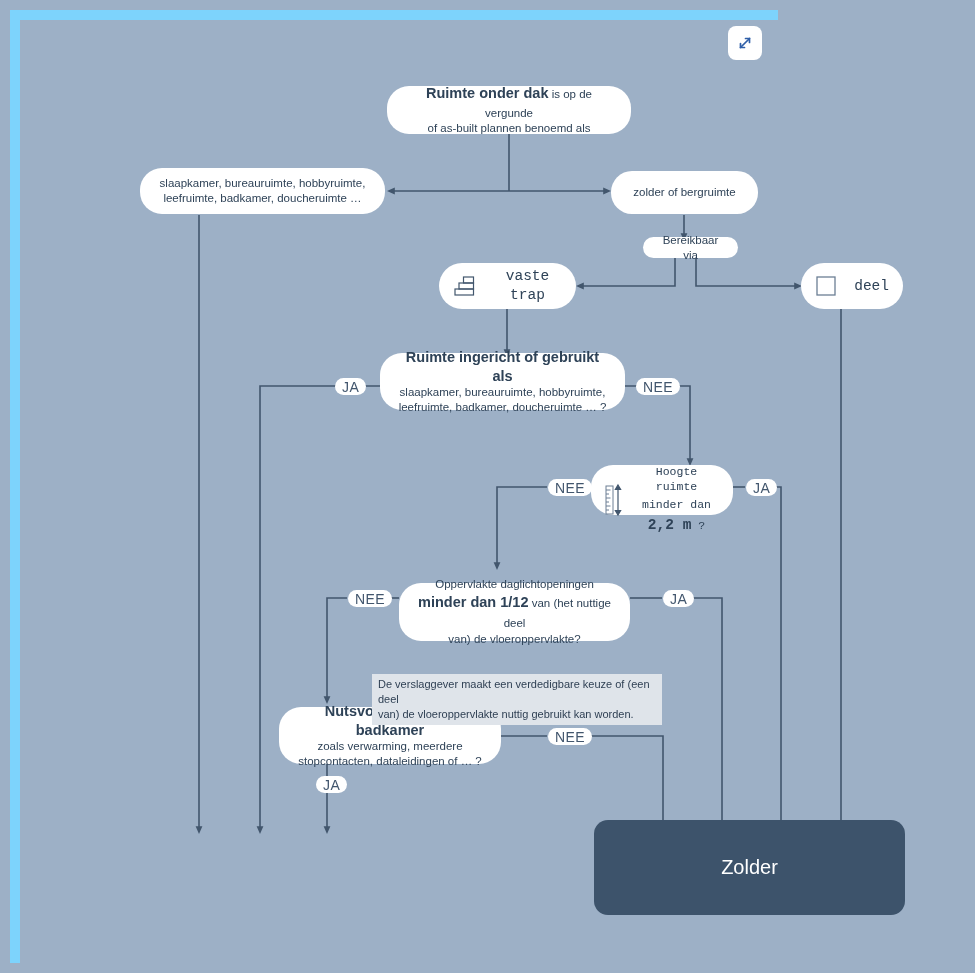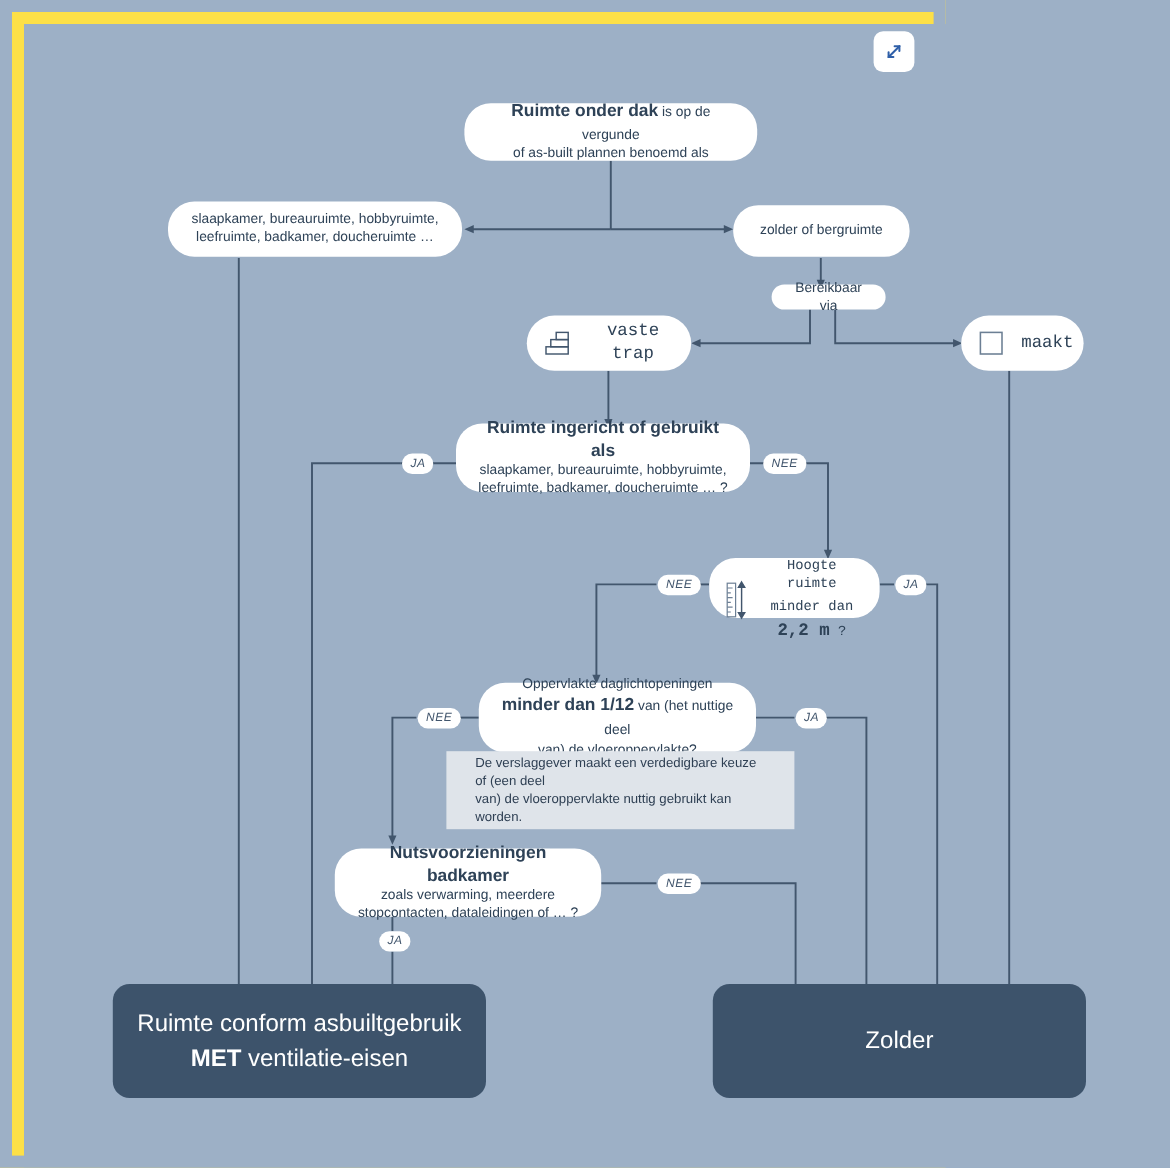--- a/index.html
+++ b/index.html
@@ -5,21 +5,21 @@
   html,body{margin:0;padding:0;}
   body{
     width:975px;height:973px;
     background:#9db0c6;
     font-family:"Liberation Sans", sans-serif;
     overflow:hidden;
   }
   #stage{
     position:relative;
     width:788px;height:973px;
-    background:#fde047;
+    background:#7dd3fc;
     box-sizing:border-box;
     border:10px solid #9db0c6;
   }
   #canvas{
     position:absolute;
     left:10px;top:10px;
     width:955px;height:953px;
     background:#9db0c6;
   }
   svg.edges{position:absolute;left:0;top:0;width:975px;height:973px;pointer-events:none;}
@@ -52,40 +52,40 @@
     line-height:1.45;
     box-sizing:border-box;
   }
 
   
   .pill{
     position:absolute;
     background:#ffffff;
     color:#42566d;
     border-radius:9px;
-    font-size:10px;
+    font-size:14px;
     letter-spacing:.4px;
     height:17px;
     display:flex;align-items:center;
     padding:0 7px;
     box-sizing:border-box;
     z-index:5;
-    font-style:italic;
   }
 
   
   .note{
     position:absolute;
     background:#dfe4ea;
     color:#2e3f53;
     font-size:11px;
     line-height:1.35;
-    padding:3px 24px;
+    padding:3px 6px;
     box-sizing:border-box;
     z-index:6;
+    margin-top:48px;
   }
 
   
   .expand-btn{
     position:absolute;
     width:34px;height:34px;
     right:16px;top:16px;
     background:#ffffff;
     border-radius:8px;
     display:flex;align-items:center;justify-content:center;
@@ -194,21 +194,21 @@
     </div>
   </div>
 
   <div class="node node-with-icon" style="left:791px;top:253px;width:102px;height:46px;border-radius:23px;">
     <div class="inner">
       <span class="icon">
         <svg width="22" height="22" viewBox="0 0 22 22">
           <rect x="2" y="2" width="18" height="18" fill="none" stroke="#6c7f94" stroke-width="1.3"></rect>
         </svg>
       </span>
-      <span class="n-main">maakt</span>
+      <span class="n-main">deel</span>
     </div>
   </div>
 
   <div class="node" style="left:370px;top:343px;width:245px;height:57px;justify-content:center;">
     <div class="inner">
       <div class="n-main t-strong">Ruimte ingericht of gebruikt als</div>
       <div class="n-sub">slaapkamer, bureauruimte, hobbyruimte,</div>
       <div class="n-sub">leefruimte, badkamer, doucheruimte … ?</div>
     </div>
   </div>
@@ -235,21 +235,21 @@
       </span>
       <span style="display:inline-block;">
         <span class="n-sub" style="display:block;">Hoogte ruimte</span>
         <span style="display:block;">
           <span class="n-sub">minder dan </span><span class="n-main t-strong">2,2 m</span><span class="n-sub"> ?</span>
         </span>
       </span>
     </div>
   </div>
 
-  <div class="node" style="left:389px;top:559px;width:231px;height:58px;">
+  <div class="node" style="left:389px;top:573px;width:231px;height:58px;">
     <div class="inner">
       <div class="n-sub">Oppervlakte daglichtopeningen</div>
       <div>
         <span class="n-main t-strong">minder dan 1/12</span><span class="n-sub"> van (het nuttige deel</span>
       </div>
       <div class="n-sub">van) de vloeroppervlakte?</div>
     </div>
   </div>
 
   <div class="note" style="left:362px;top:616px;width:290px;">
@@ -283,28 +283,20 @@
   <div class="pill" style="left:653px;top:580px;">
     <span>JA</span>
   </div>
   <div class="pill" style="left:538px;top:718px;">
     <span>NEE</span>
   </div>
   <div class="pill" style="left:306px;top:766px;">
     <span>JA</span>
   </div>
 
-  <div class="result" style="left:84px;top:810px;width:311px;height:95px;">
-    <div>
-      <div>Ruimte conform asbuiltgebruik</div>
-      <div>
-        <span class="t-strong">MET</span><span> ventilatie-eisen</span>
-      </div>
-    </div>
-  </div>
 
   <div class="result" style="left:584px;top:810px;width:311px;height:95px;">
     <div>Zolder</div>
   </div>
 
   <div class="expand-btn">
     <span class="icon">
       <svg width="18" height="18" viewBox="0 0 18 18">
         <g stroke="#2f5fa8" stroke-width="1.7" fill="none" stroke-linecap="round">
           <line x1="4.5" y1="13.5" x2="13.5" y2="4.5"></line>

